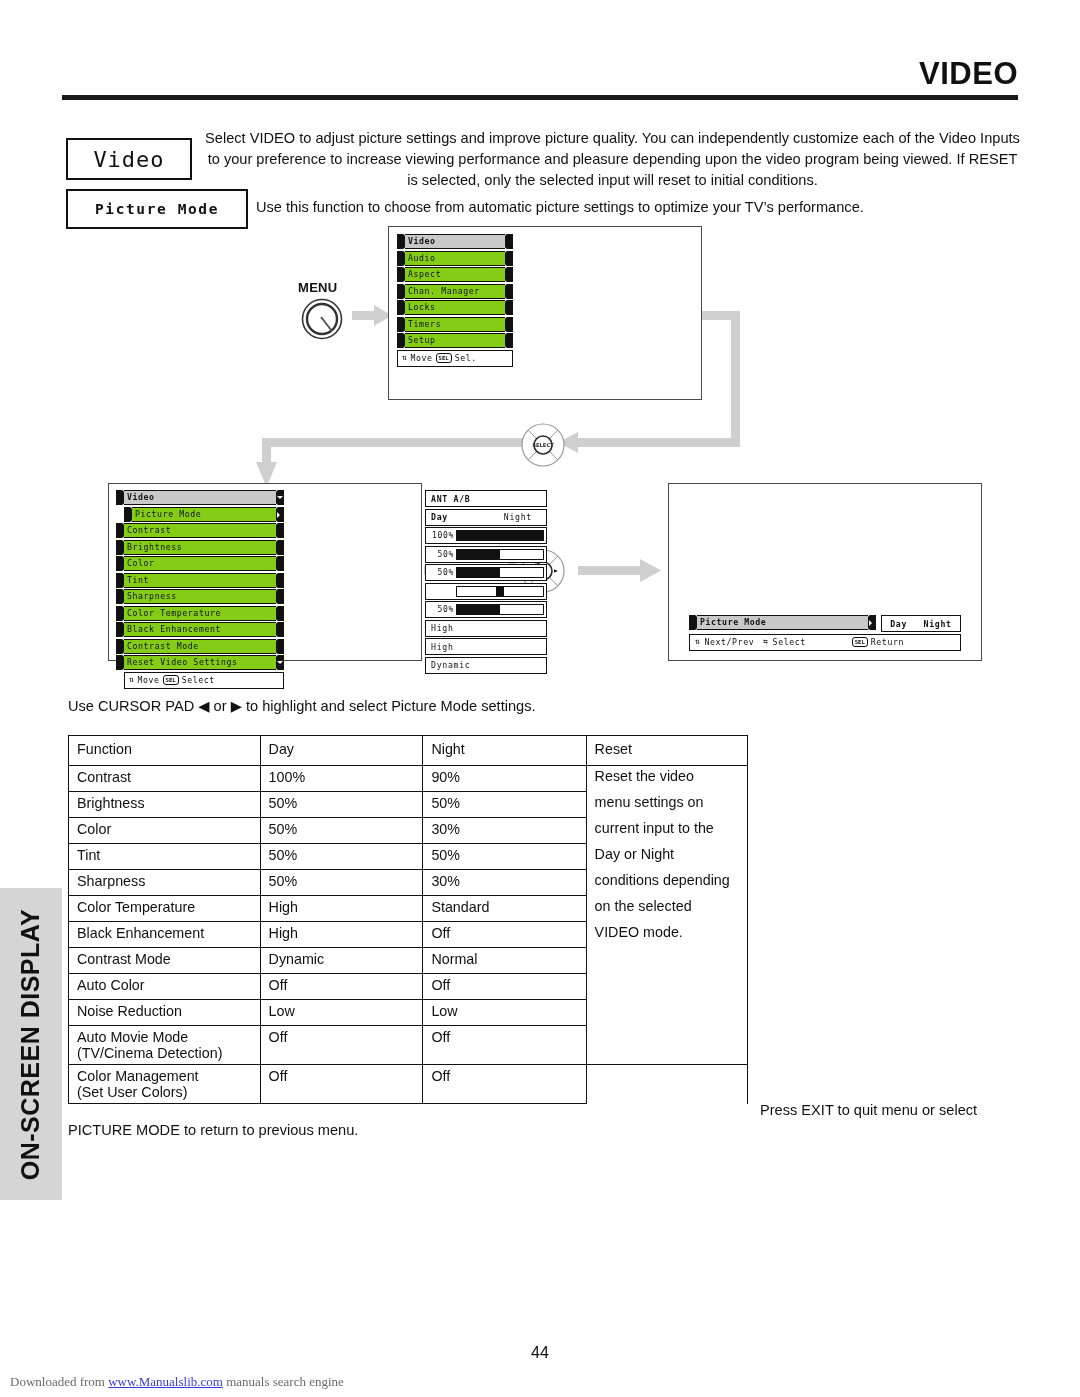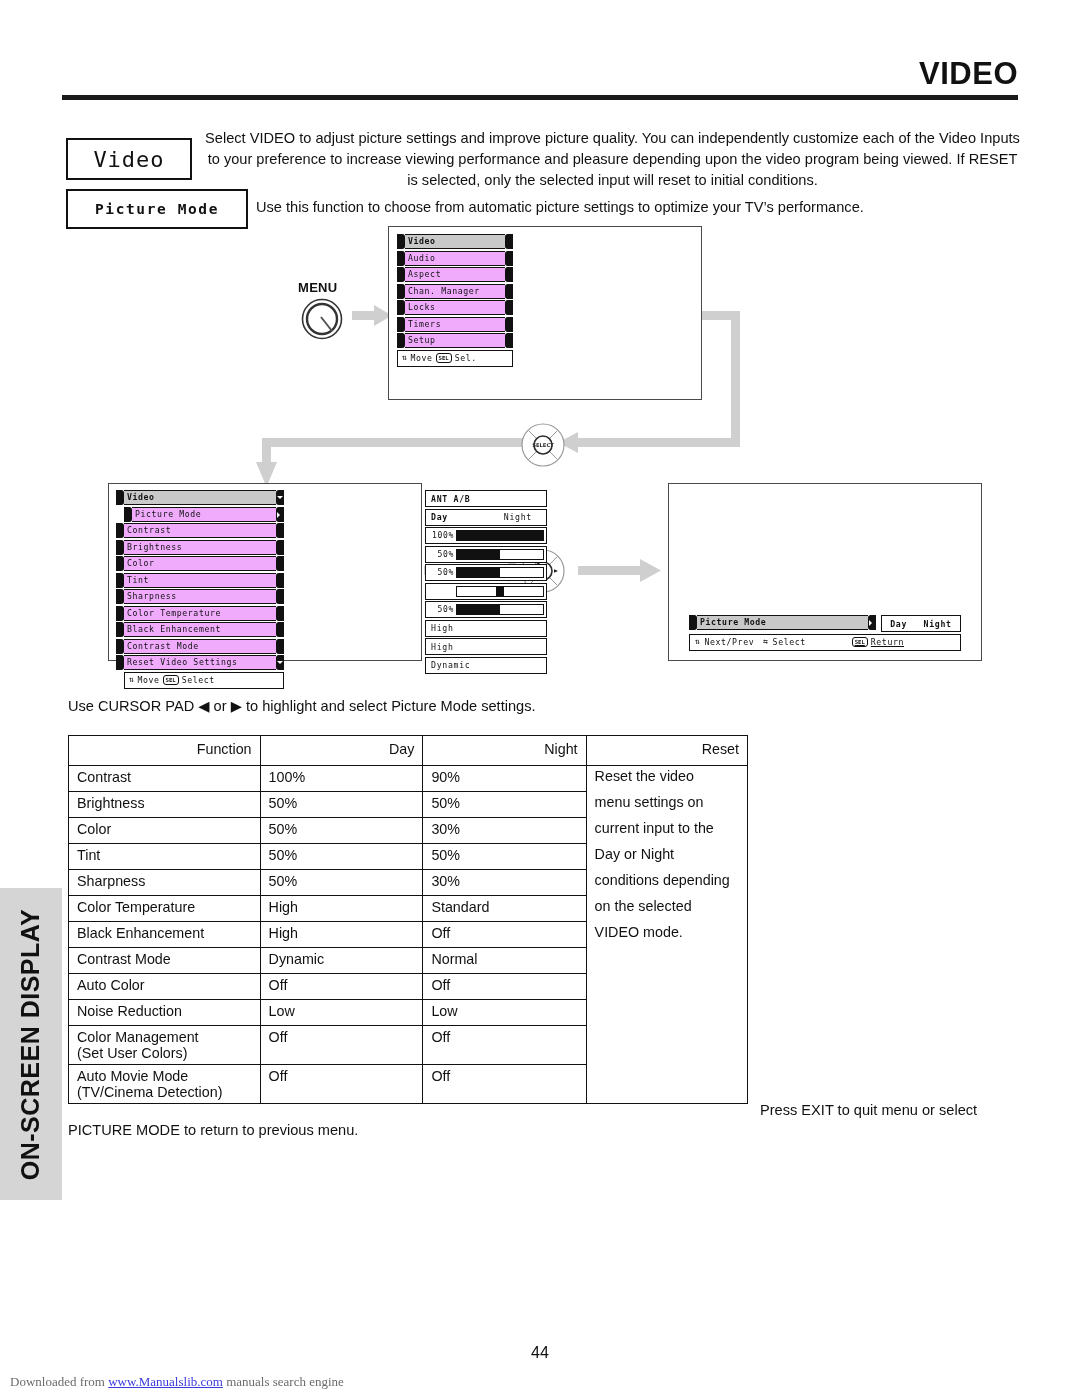--- a/index.html
+++ b/index.html
@@ -42,21 +42,21 @@
 
   .osd-row{
     position:relative;height:15px;margin-bottom:1.5px;display:flex;align-items:stretch;
     font-family:"DejaVu Sans Mono",monospace;font-size:8.2px;
   }
   .osd-row .cap-l{
     width:7px;background:#111;border:1px solid #111;border-right:none;flex:0 0 auto;
     border-radius:0 3px 3px 0;
   }
   .osd-row .body{
-    flex:1 1 auto;border:1px solid #111;border-left:none;border-right:none;background:#f0abfc;
+    flex:1 1 auto;border:1px solid #111;border-left:none;border-right:none;background:#84cc16;
     display:flex;align-items:center;padding-left:3px;letter-spacing:.6px;line-height:1;
     color:#111;
   }
   .osd-row.sel .body{background:#c9c9c9;font-weight:bold;}
   .osd-row .cap-r{
     width:7px;background:#111;border:1px solid #111;border-left:none;flex:0 0 auto;
     border-radius:3px 0 0 3px;position:relative;
   }
   .osd-row .cap-r.arrow-r::after{
     content:"";position:absolute;left:1px;top:4px;
@@ -105,42 +105,42 @@
   .pm-line .grow{flex:1 1 auto;}
   .pm-daynight{
     width:78px;border:1px solid #111;background:#fff;height:15px;
     font-family:"DejaVu Sans Mono",monospace;font-size:8.2px;font-weight:bold;letter-spacing:.7px;
     display:flex;align-items:center;justify-content:space-around;color:#111;
   }
   .pm-hint{
     flex:1 1 auto;height:15px;border:1px solid #111;background:#fff;display:flex;align-items:center;
     font-family:"DejaVu Sans Mono",monospace;font-size:8.2px;letter-spacing:.6px;padding-left:5px;gap:4px;color:#111;
   }
-  .pm-hint .right{margin-left:auto;display:flex;align-items:center;gap:3px;padding-right:56px;text-decoration:underline;}
+  .pm-hint .right{margin-left:auto;display:flex;align-items:center;gap:3px;padding-right:56px;}
 
   
   #flow-svg{position:absolute;left:0;top:0;width:1080px;height:700px;pointer-events:none;}
 
   
   #menu-knob-label{position:absolute;left:298px;top:280px;font-size:13px;font-weight:bold;letter-spacing:.3px;}
   #menu-knob{position:absolute;left:301px;top:298px;width:42px;height:42px;}
 
   
   #cursor-sentence{position:absolute;left:68px;top:697px;font-size:14.6px;}
 
   
   #settings-table{
     position:absolute;left:68px;top:735px;width:680px;border-collapse:collapse;
     font-size:14.3px;
   }
   #settings-table td,#settings-table th{
     border:1.6px solid #111;padding:3px 8px;font-weight:normal;text-align:left;
     vertical-align:top;height:19px;
   }
-  #settings-table th{text-align:right;font-weight:normal;padding:5px 8px;}
+  #settings-table th{text-align:left;font-weight:normal;padding:5px 8px;}
   #settings-table .c-fn{width:192px;}
   #settings-table .c-day{width:164px;}
   #settings-table .c-night{width:164px;}
   #settings-table .c-reset{width:160px;border-left:1.6px solid #111;}
   #settings-table td.reset-cell{border-top:none;border-bottom:none;padding-top:2px;}
   #settings-table td.reset-cell.last{border-bottom:1.6px solid #111;}
   .sub-line{display:block;}
 
   
   #side-tab{
@@ -493,36 +493,36 @@
         <td class="reset-cell"></td>
       </tr>
       <tr>
         <td>Noise Reduction</td>
         <td>Low</td>
         <td>Low</td>
         <td class="reset-cell"></td>
       </tr>
       <tr>
         <td>
+          <span class="sub-line">Auto Movie Mode</span>
+          <span class="sub-line">(TV/Cinema Detection)</span>
+        </td>
+        <td>Off</td>
+        <td>Off</td>
+        <td class="reset-cell last"></td>
+      </tr>
+      <tr>
+        <td>
           <span class="sub-line">Color Management</span>
           <span class="sub-line">(Set User Colors)</span>
         </td>
         <td>Off</td>
         <td>Off</td>
         <td class="reset-cell"></td>
       </tr>
-      <tr>
-        <td>
-          <span class="sub-line">Auto Movie Mode</span>
-          <span class="sub-line">(TV/Cinema Detection)</span>
-        </td>
-        <td>Off</td>
-        <td>Off</td>
-        <td class="reset-cell last"></td>
-      </tr>
     </tbody>
   </table>
 
   <div id="side-tab">
     <span>ON-SCREEN DISPLAY</span>
   </div>
 
   <div id="press-exit-note">Press EXIT to quit menu or select</div>
   <div id="picture-mode-note">PICTURE MODE to return to previous menu.</div>
 

